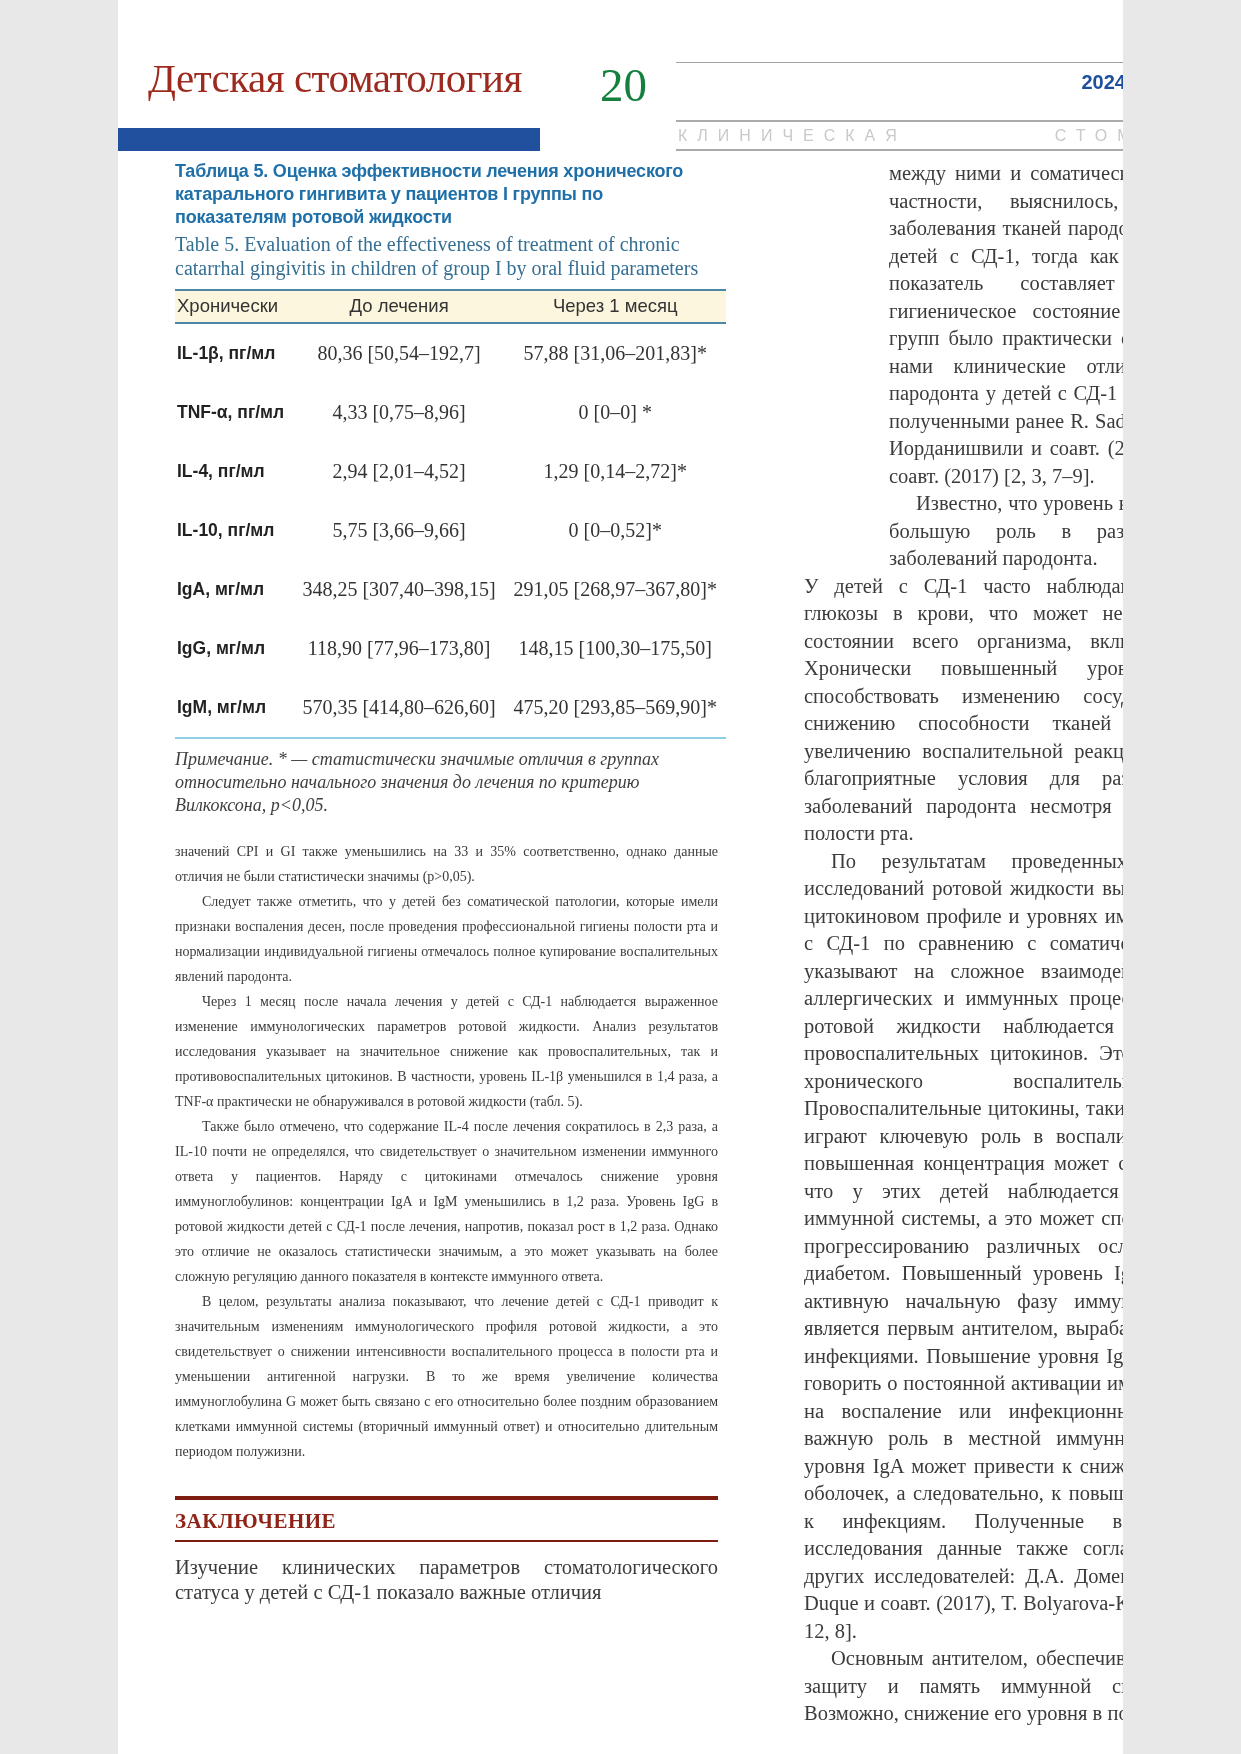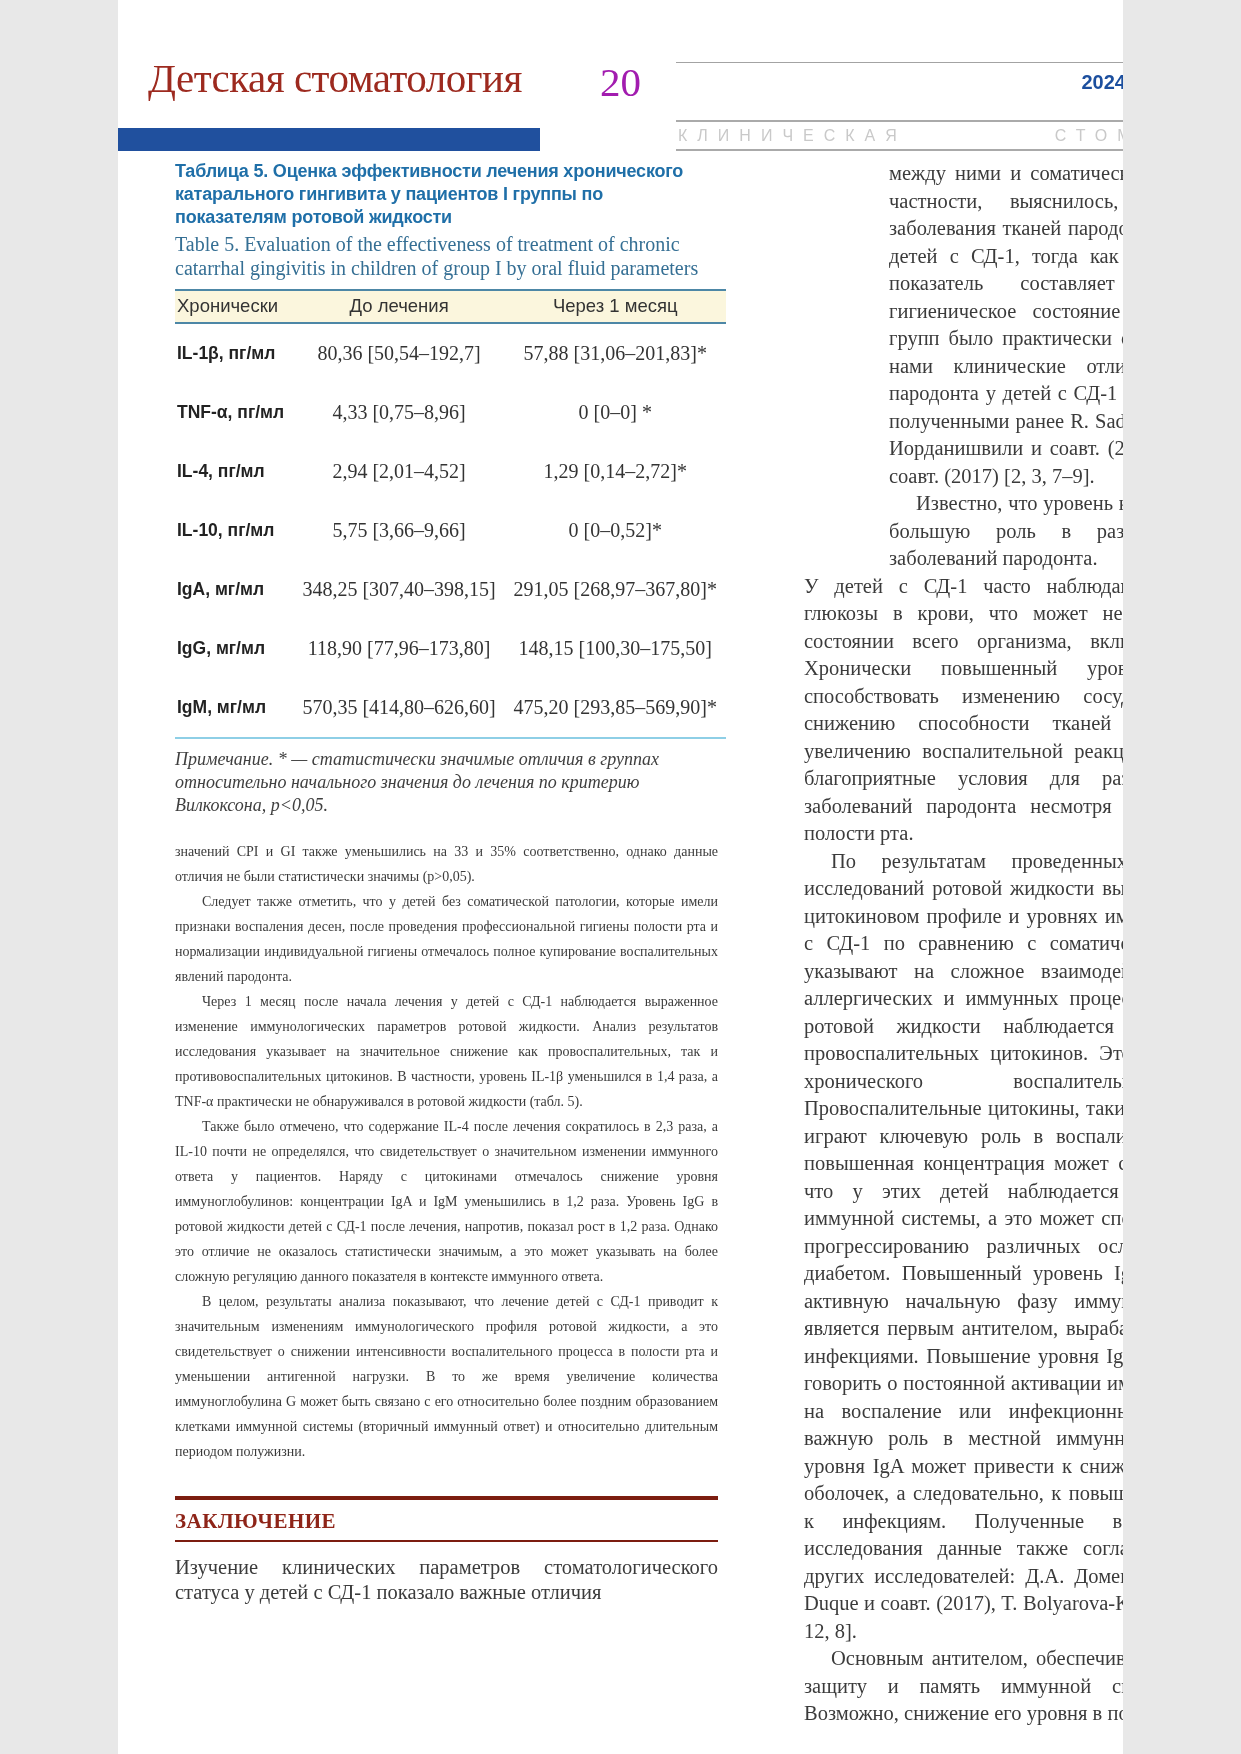--- a/index.html
+++ b/index.html
@@ -17,21 +17,21 @@
     position:absolute;left:30px;top:56px;
     font-size:41px;line-height:44px;color:#9d2a1f;
     letter-spacing:-0.5px;white-space:nowrap;
   }
   .blue-bar{
     position:absolute;left:0;top:128px;width:422px;height:23px;
     background:#20509e;
   }
   .page-number{
     position:absolute;left:482px;top:58px;
-    font-size:41px;color:#a21caf;
+    font-size:47px;color:#15803d;
   }
   .hdr-rule-thin{
     position:absolute;left:558px;top:62px;width:628px;height:1px;
     background:#a3a3a3;
   }
   .issue-line{
     position:absolute;left:558px;top:66px;width:628px;
     text-align:right;
     font-family:"Liberation Sans", sans-serif;
     font-weight:bold;font-size:20px;line-height:22px;

